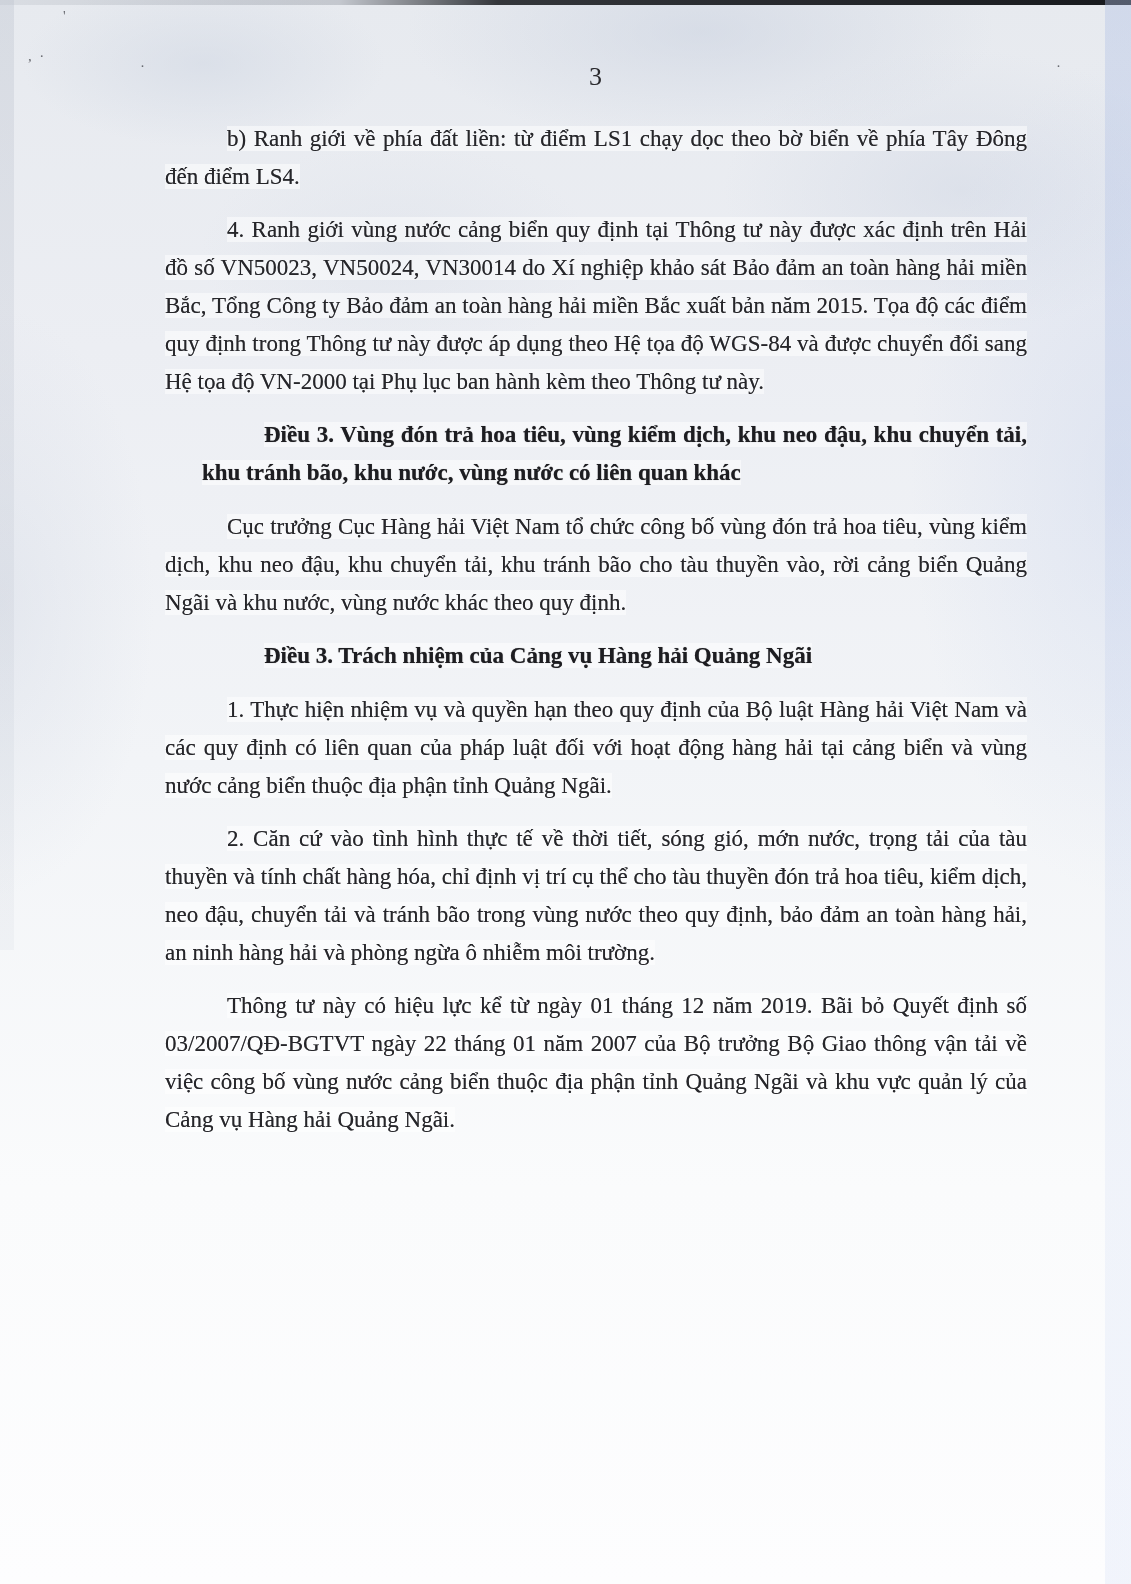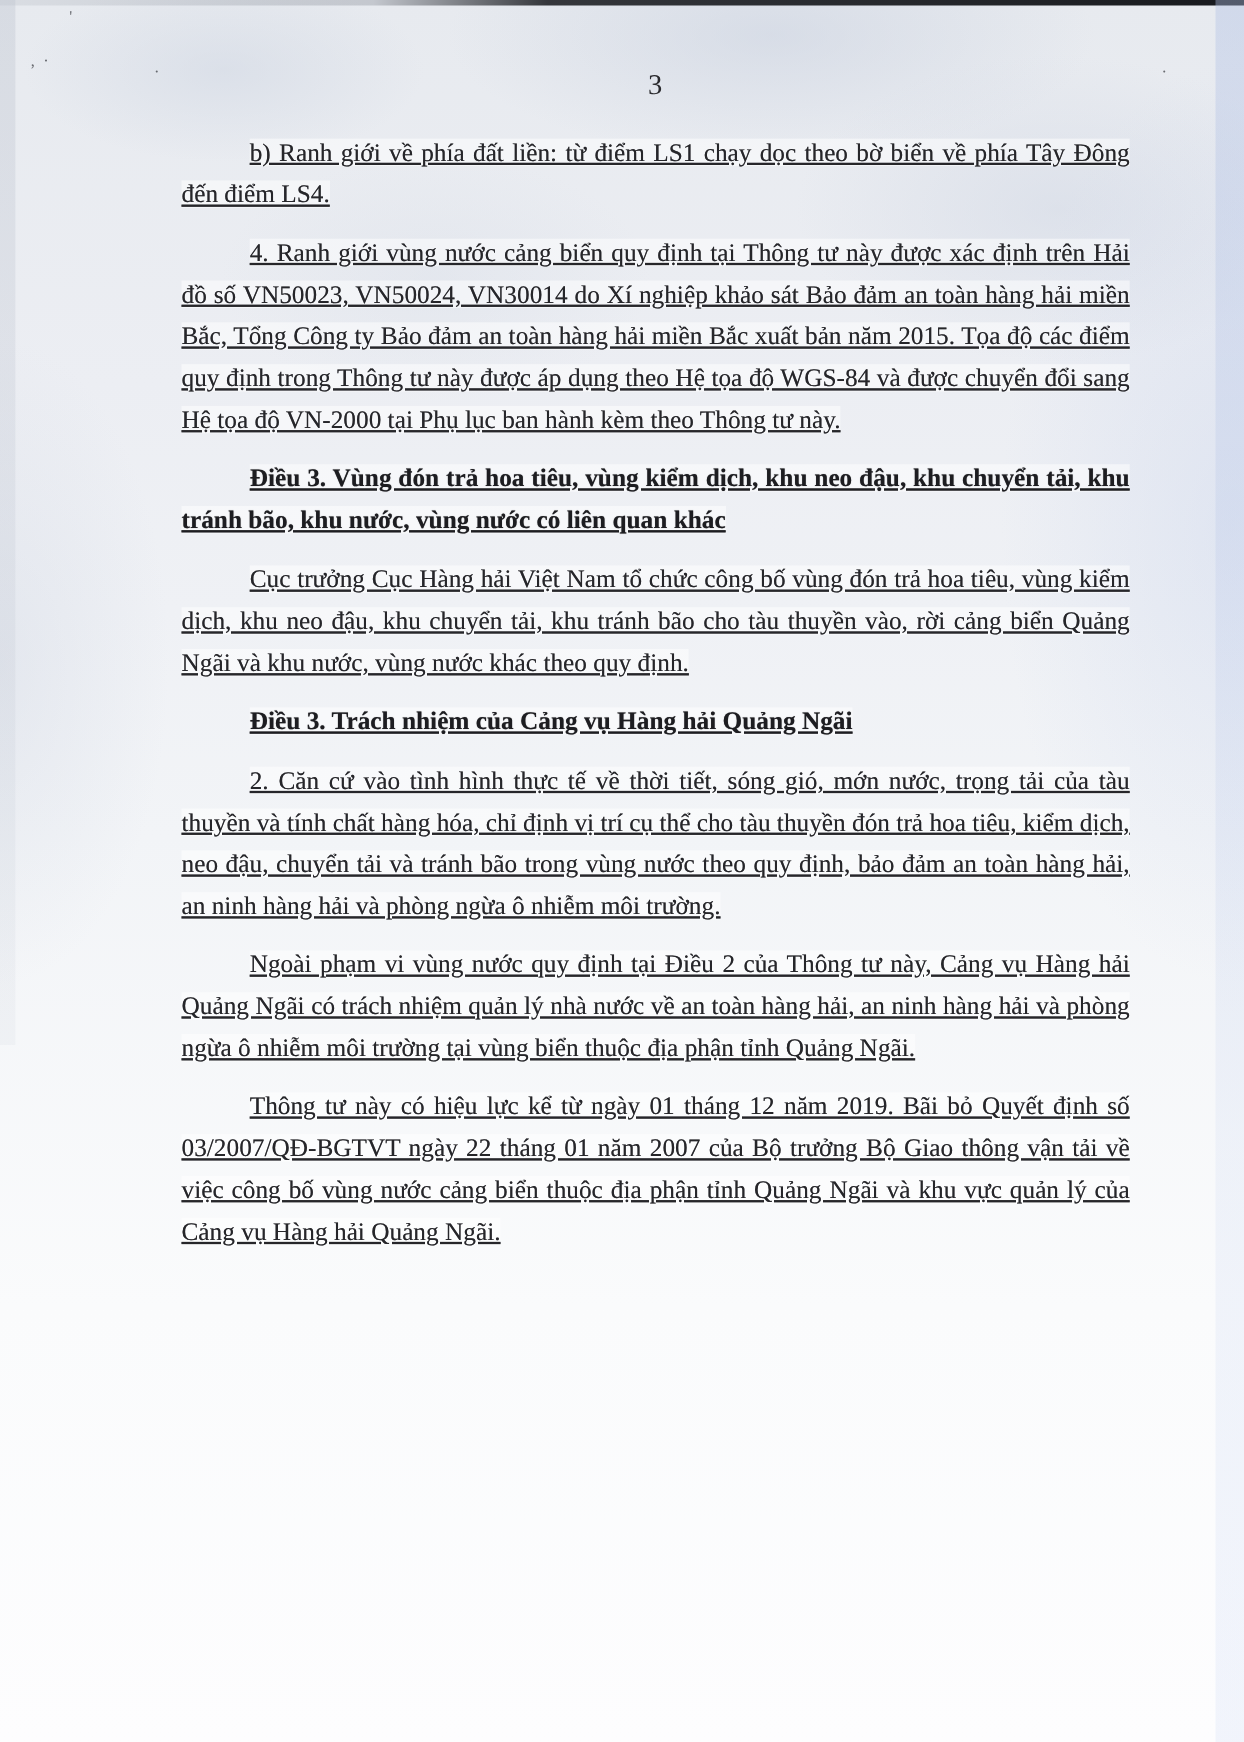--- a/index.html
+++ b/index.html
@@ -43,25 +43,25 @@
   }
   .page-number{
     text-align:center;font-size:26px;letter-spacing:1px;color:#2a2a2e;
     margin:0 0 28px 0;
   }
   p.para{
     margin:0 0 15px 0;
     font-size:23px;line-height:38px;
     text-align:justify;text-indent:62px;
     text-shadow:0 0 .6px rgba(30,30,34,.55);
-    text-decoration:underline;
   }
   p.para.heading{
     font-weight:bold;color:#1d1d21;margin-top:8px;margin-bottom:16px;
     text-shadow:0 0 .7px rgba(10,10,12,.6);
+    margin-left:37px;
   }
   p.para span{background:rgba(255,255,255,.5);box-decoration-break:clone;-webkit-box-decoration-break:clone;}
 </style>
 </head>
 <body>
 
 <div class="page">
 
   <div class="texture"></div>
   <div class="top-edge"></div>
@@ -90,29 +90,29 @@
     </p>
 
     <p class="para">
       <span>Cục trưởng Cục Hàng hải Việt Nam tổ chức công bố vùng đón trả hoa tiêu, vùng kiểm dịch, khu neo đậu, khu chuyển tải, khu tránh bão cho tàu thuyền vào, rời cảng biển Quảng Ngãi và khu nước, vùng nước khác theo quy định.</span>
     </p>
 
     <p class="para heading">
       <span>Điều 3. Trách nhiệm của Cảng vụ Hàng hải Quảng Ngãi</span>
     </p>
 
+    <p class="para">
+      <span>1. Thực hiện nhiệm vụ và quyền hạn theo quy định của Bộ luật Hàng hải Việt Nam và các quy định có liên quan của pháp luật đối với hoạt động hàng hải tại cảng biển và vùng nước cảng biển thuộc địa phận tỉnh Quảng Ngãi.</span>
+    </p>
 
     <p class="para">
       <span>2. Căn cứ vào tình hình thực tế về thời tiết, sóng gió, mớn nước, trọng tải của tàu thuyền và tính chất hàng hóa, chỉ định vị trí cụ thể cho tàu thuyền đón trả hoa tiêu, kiểm dịch, neo đậu, chuyển tải và tránh bão trong vùng nước theo quy định, bảo đảm an toàn hàng hải, an ninh hàng hải và phòng ngừa ô nhiễm môi trường.</span>
     </p>
 
 
-    <p class="para">
-      <span>Ngoài phạm vi vùng nước quy định tại Điều 2 của Thông tư này, Cảng vụ Hàng hải Quảng Ngãi có trách nhiệm quản lý nhà nước về an toàn hàng hải, an ninh hàng hải và phòng ngừa ô nhiễm môi trường tại vùng biển thuộc địa phận tỉnh Quảng Ngãi.</span>
-    </p>
 
 
     <p class="para">
       <span>Thông tư này có hiệu lực kể từ ngày 01 tháng 12 năm 2019. Bãi bỏ Quyết định số 03/2007/QĐ-BGTVT ngày 22 tháng 01 năm 2007 của Bộ trưởng Bộ Giao thông vận tải về việc công bố vùng nước cảng biển thuộc địa phận tỉnh Quảng Ngãi và khu vực quản lý của Cảng vụ Hàng hải Quảng Ngãi.</span>
     </p>
 
   </div>
 </div>
 
 </body></html>

